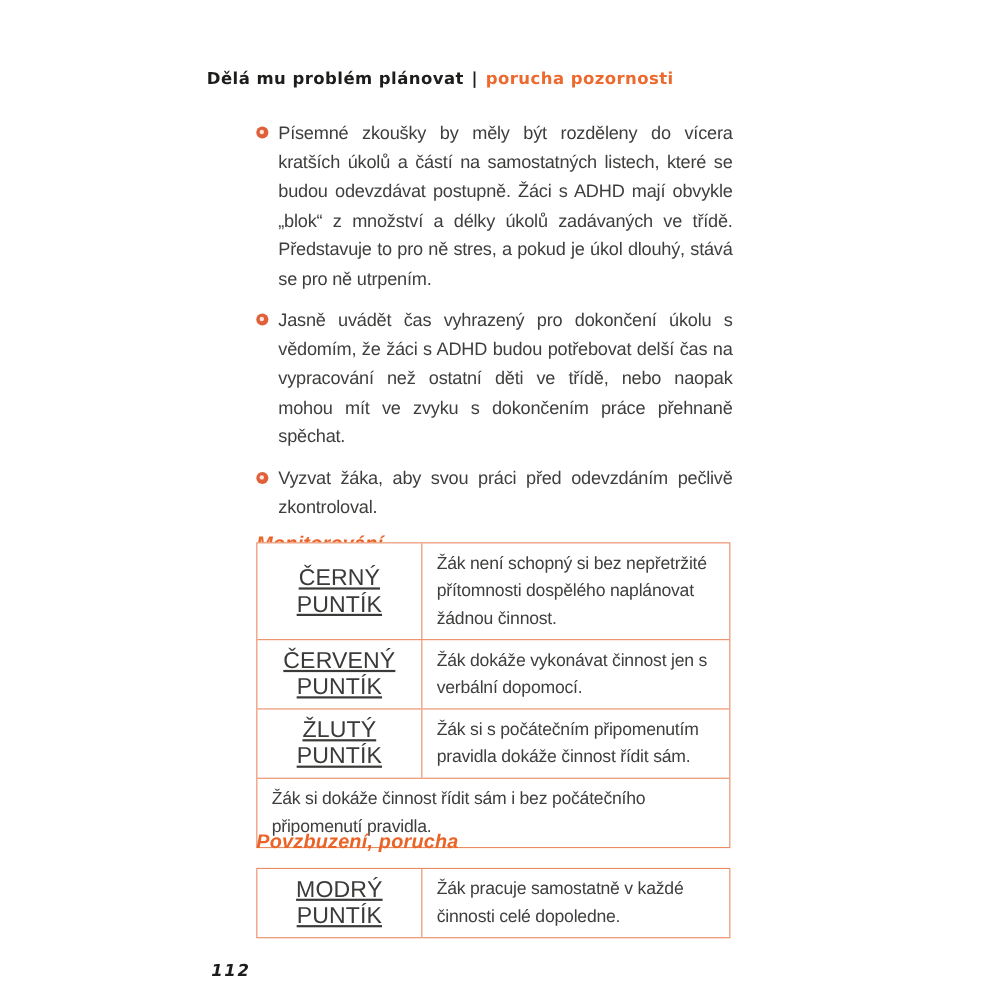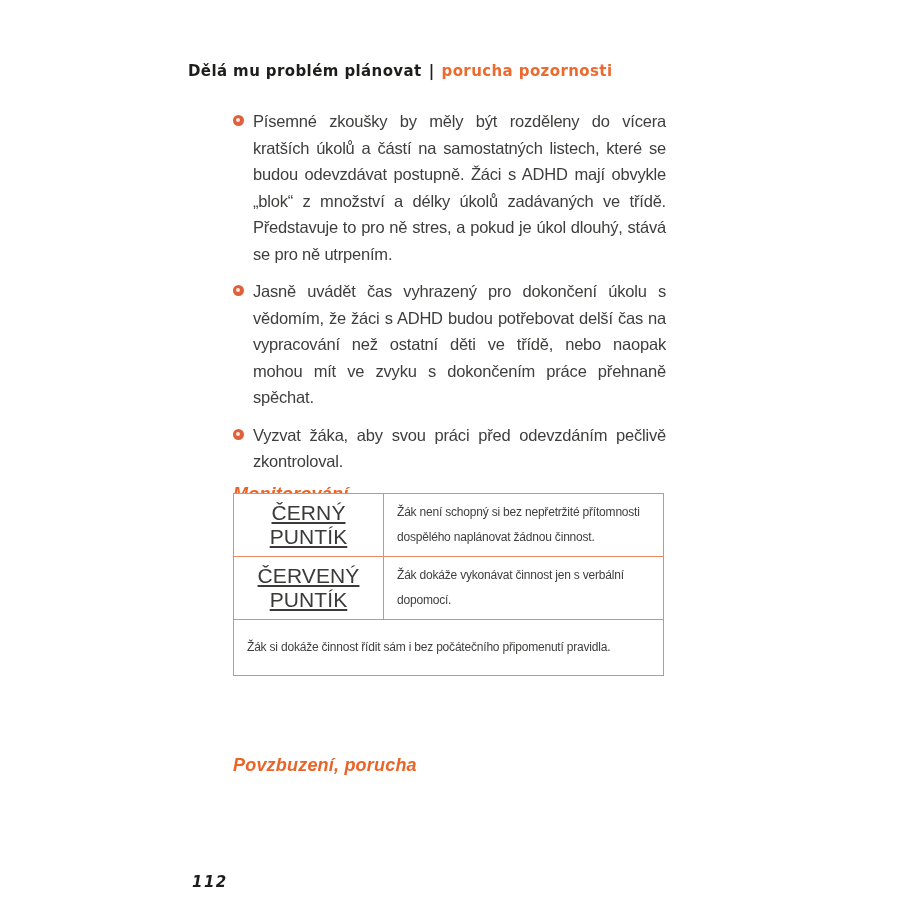--- a/index.html
+++ b/index.html
@@ -64,21 +64,21 @@
     display: flex; align-items: center;
   }
   .cell-label {
     flex: 0 0 150px; justify-content: center;
     border-right: 1.5px solid #e98a62;
     font-size: 21px; color: #3a3a39; letter-spacing: 0.1px;
     text-align: center; padding: 6px 4px; text-decoration: underline;
   }
   .cell-desc {
     flex: 1 1 auto; padding: 6px 6px 6px 13px;
-    font-size: 12px; line-height: 25px; letter-spacing: -0.2px;
+    font-size: 16px; line-height: 25px; letter-spacing: -0.2px;
     color: #3e3e3d;
   }
 
   
   .page-number {
     position: absolute; top: 841px; left: 192px;
     font-family: "DejaVu Sans", sans-serif;
     font-weight: bold; font-size: 15px; letter-spacing: 1.5px;
     color: #1d1d1b; font-style: italic;
   }
@@ -118,22 +118,32 @@
   <div class="pz-table table-1">
     <div class="pz-row pz-row-tall">
       <div class="cell cell-label">ČERNÝ PUNTÍK</div>
       <div class="cell cell-desc">Žák není schopný si bez nepřetržité přítomnosti dospělého naplánovat žádnou činnost.</div>
     </div>
     <div class="pz-row">
       <div class="cell cell-label">ČERVENÝ PUNTÍK</div>
       <div class="cell cell-desc">Žák dokáže vykonávat činnost jen s verbální dopomocí.</div>
     </div>
     <div class="pz-row">
+      <div class="cell cell-label">ŽLUTÝ PUNTÍK</div>
+      <div class="cell cell-desc">Žák si s počátečním připomenutím pravidla dokáže činnost řídit sám.</div>
+    </div>
+    <div class="pz-row">
       <div class="cell cell-desc">Žák si dokáže činnost řídit sám i bez počátečního připomenutí pravidla.</div>
     </div>
   </div>
 
   <div class="section-heading heading-2">Povzbuzení, porucha</div>
 
+  <div class="pz-table table-2">
+    <div class="pz-row">
+      <div class="cell cell-label">MODRÝ PUNTÍK</div>
+      <div class="cell cell-desc">Žák pracuje samostatně v každé činnosti celé dopoledne.</div>
+    </div>
+  </div>
 
   <div class="page-number">112</div>
 
 </div>
 
 </body></html>

